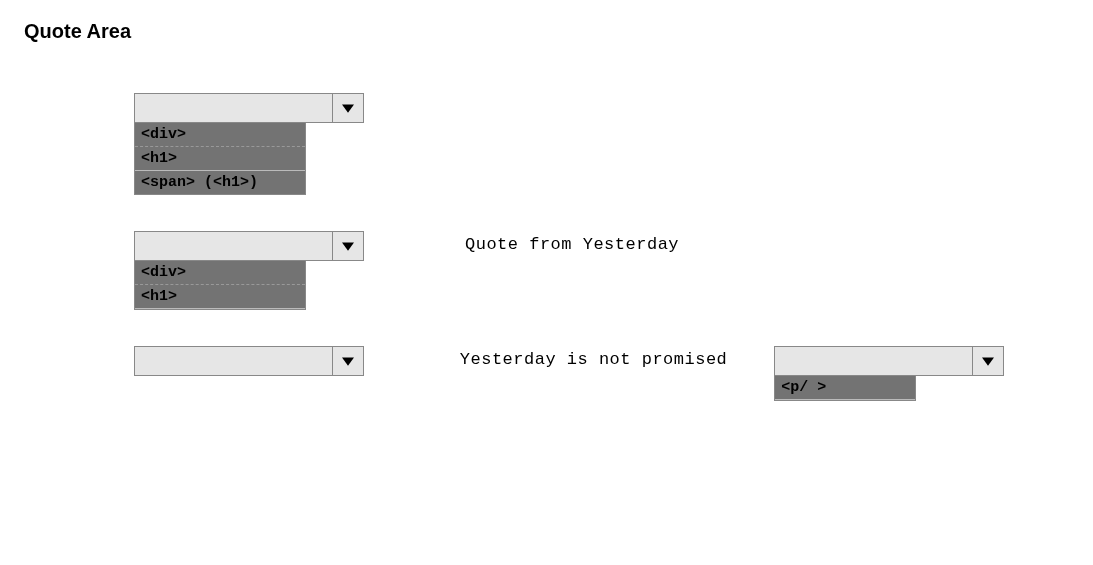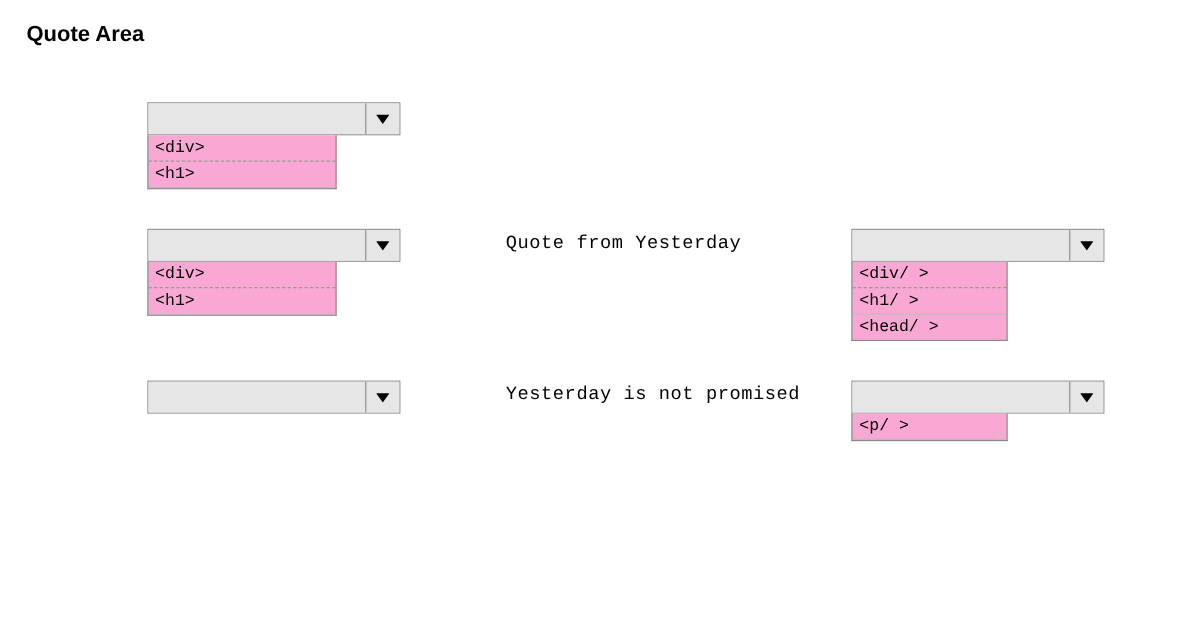--- a/index.html
+++ b/index.html
@@ -60,21 +60,22 @@
     justify-content: center;
   }
   .dd-head-btn svg {
     width: 12px;
     height: 12px;
     display: block;
   }
   .dd-list {
     border: 1px solid #888;
     border-top: none;
-    background: #f9a8d4;
+    background: #737373;
+    font-weight: bold;
   }
   .dd-list.w-170 { width: 170px; }
   .dd-list.w-120 { width: 120px; }
   .dd-list.w-140 { width: 140px; }
   .dd-item {
     padding: 3px 6px;
     white-space: nowrap;
   }
   .dd-item.dashed { border-bottom: 1px dashed #999; }
   .dd-item.solid  { border-bottom: 1px solid  #bbb; }
@@ -91,20 +92,21 @@
         <div class="dd-head-fill"></div>
         <div class="dd-head-btn">
           <svg viewBox="0 0 10 10">
               <polygon points="0,2 10,2 5,9" fill="#000"></polygon>
             </svg>
         </div>
       </div>
       <div class="dd-list w-170">
         <div class="dd-item dashed">&lt;div&gt;</div>
         <div class="dd-item solid">&lt;h1&gt;</div>
+        <div class="dd-item">&lt;span&gt; (&lt;h1&gt;)</div>
       </div>
     </div>
   </div>
   <div class="col col-center"></div>
   <div class="col col-right"></div>
 </div>
 
 <div class="row">
   <div class="col col-left">
     <div class="dropdown">
@@ -117,37 +119,20 @@
         </div>
       </div>
       <div class="dd-list w-170">
         <div class="dd-item dashed">&lt;div&gt;</div>
         <div class="dd-item solid">&lt;h1&gt;</div>
       </div>
     </div>
   </div>
   <div class="col col-center">
     <span class="center-text">Quote from Yesterday</span>
-  </div>
-  <div class="col col-right">
-    <div class="dropdown">
-      <div class="dd-head">
-        <div class="dd-head-fill"></div>
-        <div class="dd-head-btn">
-          <svg viewBox="0 0 10 10">
-              <polygon points="0,2 10,2 5,9" fill="#000"></polygon>
-            </svg>
-        </div>
-      </div>
-      <div class="dd-list w-140">
-        <div class="dd-item dashed">&lt;div/ &gt;</div>
-        <div class="dd-item solid">&lt;h1/ &gt;</div>
-        <div class="dd-item">&lt;head/ &gt;</div>
-      </div>
-    </div>
   </div>
 </div>
 
 <div class="row">
   <div class="col col-left">
     <div class="dropdown">
       <div class="dd-head">
         <div class="dd-head-fill"></div>
         <div class="dd-head-btn">
           <svg viewBox="0 0 10 10">

